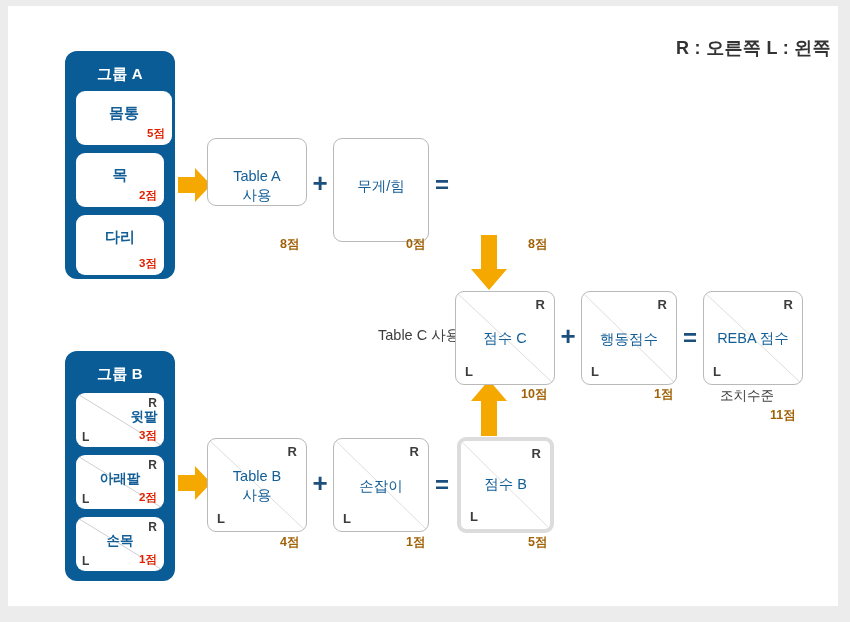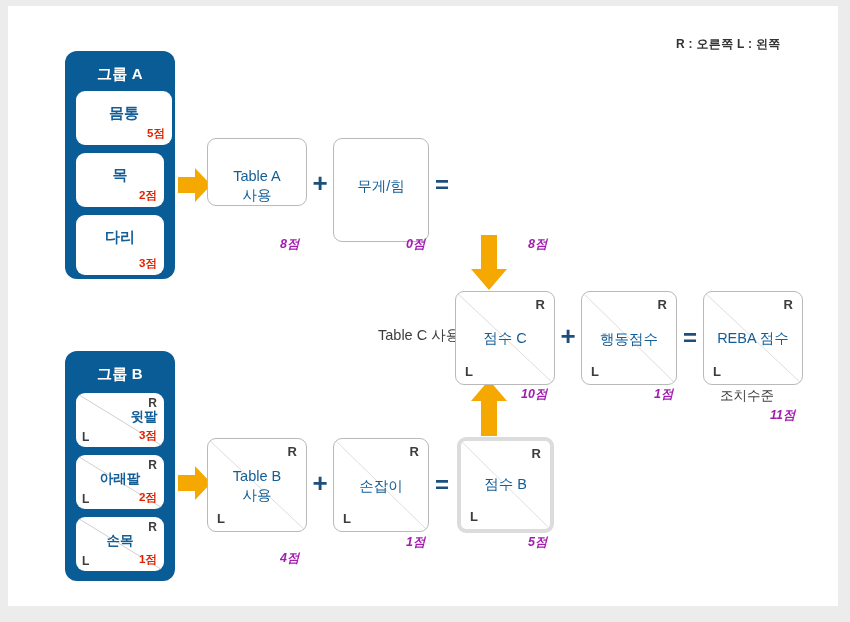--- a/index.html
+++ b/index.html
@@ -19,21 +19,21 @@
     left: 8px;
     top: 6px;
     width: 830px;
     height: 600px;
     background: #ffffff;
   }
   .abs { position: absolute; }
 
   
   .legend {
-    font-size: 12px;
+    font-size: 18px;
     font-weight: bold;
     color: #333333;
     letter-spacing: 0.3px;
     white-space: nowrap;
   }
 
   
   .group-panel {
     background: #0a5c96;
     border-radius: 12px;
@@ -108,25 +108,24 @@
     font-size: 13px;
     font-weight: bold;
     color: #3c3c3c;
   }
   .rmark { top: 5px; right: 9px; }
   .lmark { bottom: 5px; left: 9px; }
 
   
   .cap-score {
     position: absolute;
-    color: #a21caf;
+    color: #a16207;
     font-size: 12.5px;
     font-weight: bold;
     white-space: nowrap;
-    font-style: italic;
   }
   .cap-plain {
     position: absolute;
     color: #3c3c3c;
     font-size: 13.5px;
     white-space: nowrap;
     text-align: right;
   }
 
   
@@ -262,21 +261,21 @@
           <line x1="0" y1="0" x2="100" y2="94" stroke="#dcdcdc" stroke-width="1"></line>
         </svg>
     </div>
     <div class="rmark">R</div>
     <div class="lmark">L</div>
     <div class="ptext" style="top:28px;">
       <span>Table B</span><br>
       <span>사용</span>
     </div>
   </div>
-  <div class="cap-score" style="left:272px; top:544px;">4점</div>
+  <div class="cap-score" style="left:272px; top:528px;">4점</div>
 
   <div class="op" style="left:300px; top:464px;">+</div>
 
   <div class="pbox" style="left:325px; top:432px; width:96px; height:94px;">
     <div class="diag">
       <svg viewBox="0 0 96 94" preserveAspectRatio="none">
           <line x1="0" y1="0" x2="96" y2="94" stroke="#dcdcdc" stroke-width="1"></line>
         </svg>
     </div>
     <div class="rmark">R</div>

